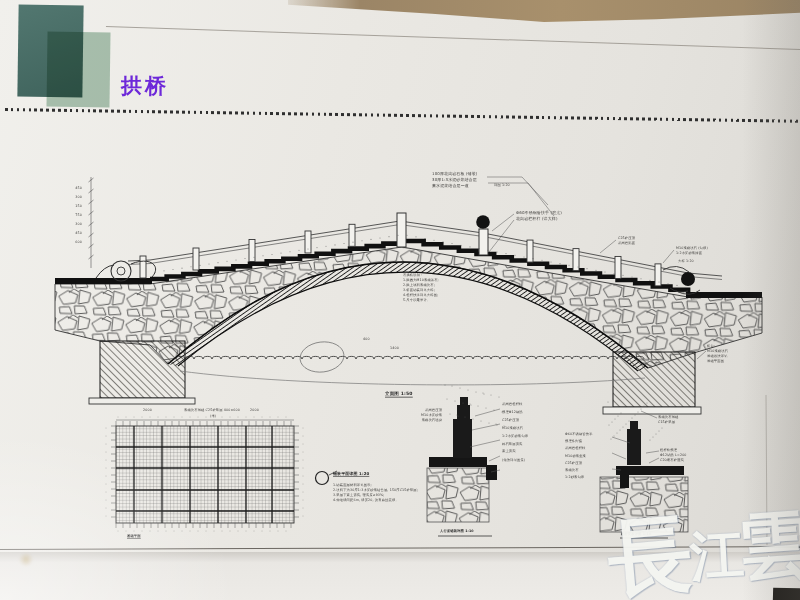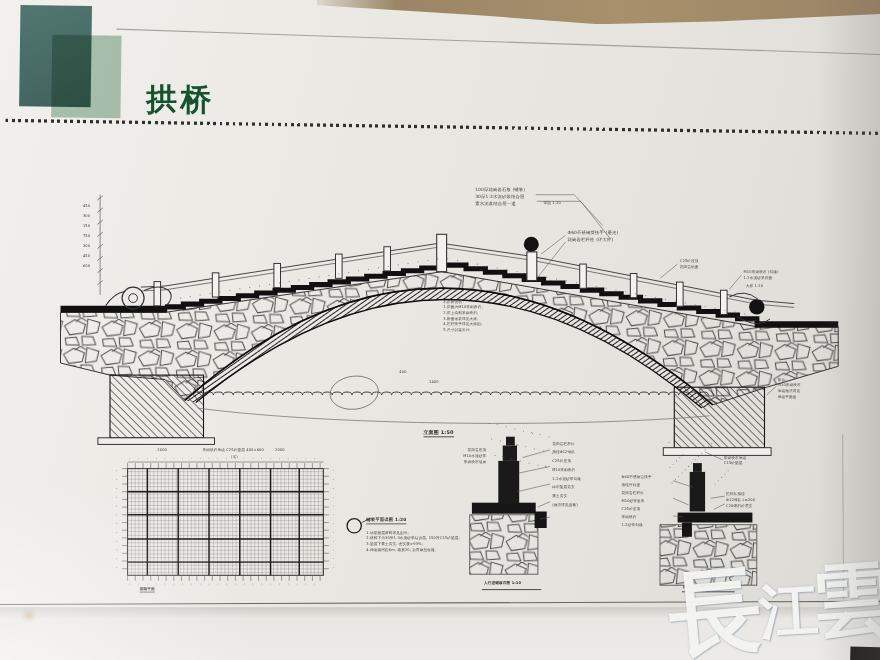--- a/index.html
+++ b/index.html
@@ -10,21 +10,21 @@
   
   .table-strip{left:0;top:0;width:800px;height:22px;
      background:linear-gradient(90deg,rgba(155,133,102,0) 34%,#9b8566 45%,#a8906c 70%,#9a8464 100%);
      clip-path:polygon(36% 0,100% 0,100% 58%,82% 88%,68% 100%,54% 62%,36% 22%);
      filter:blur(.6px);}
   .page-edge-line{left:106px;top:26px;width:700px;height:1px;background:#8f8a82;opacity:.75;
      transform:rotate(1.9deg);transform-origin:0 0;}
   
   .logo-dark{left:18px;top:5px;width:65px;height:92px;background:linear-gradient(160deg,#527770,#3f635c);transform:rotate(.8deg);}
   .logo-light{left:47px;top:32px;width:63px;height:75px;background:#a6c4b1;opacity:.88;mix-blend-mode:multiply;transform:rotate(.8deg);}
-  .page-title{left:133px;top:72px;font-size:28px;font-weight:bold;color:#14532d;letter-spacing:3px;}
+  .page-title{left:121px;top:72px;font-size:21px;font-weight:bold;color:#6d28d9;letter-spacing:3px;}
   .dotted-rule{left:5px;top:108px;width:806px;height:3.2px;transform:rotate(.85deg);transform-origin:0 0;
      background:repeating-linear-gradient(90deg,#2f2f2f 0 2.6px,transparent 2.6px 5.9px);}
   
   .ann{position:absolute;color:#3f3e3c;font-size:6px;line-height:1.55;transform-origin:0 0;letter-spacing:.2px;white-space:nowrap;}
   .x55{transform:scale(.55);} .x66{transform:scale(.66);} .x75{transform:scale(.75);}
   .lbl{font-weight:bold;color:#2c2c2c;}
   .lbl .u{border-bottom:1px solid #333;padding-bottom:1px;}
   
   .bottom-strip{left:0;top:552px;width:800px;height:48px;
      background:linear-gradient(180deg,#cfccc7 0%,#e9e7e3 22%,#edebe7 100%);}

